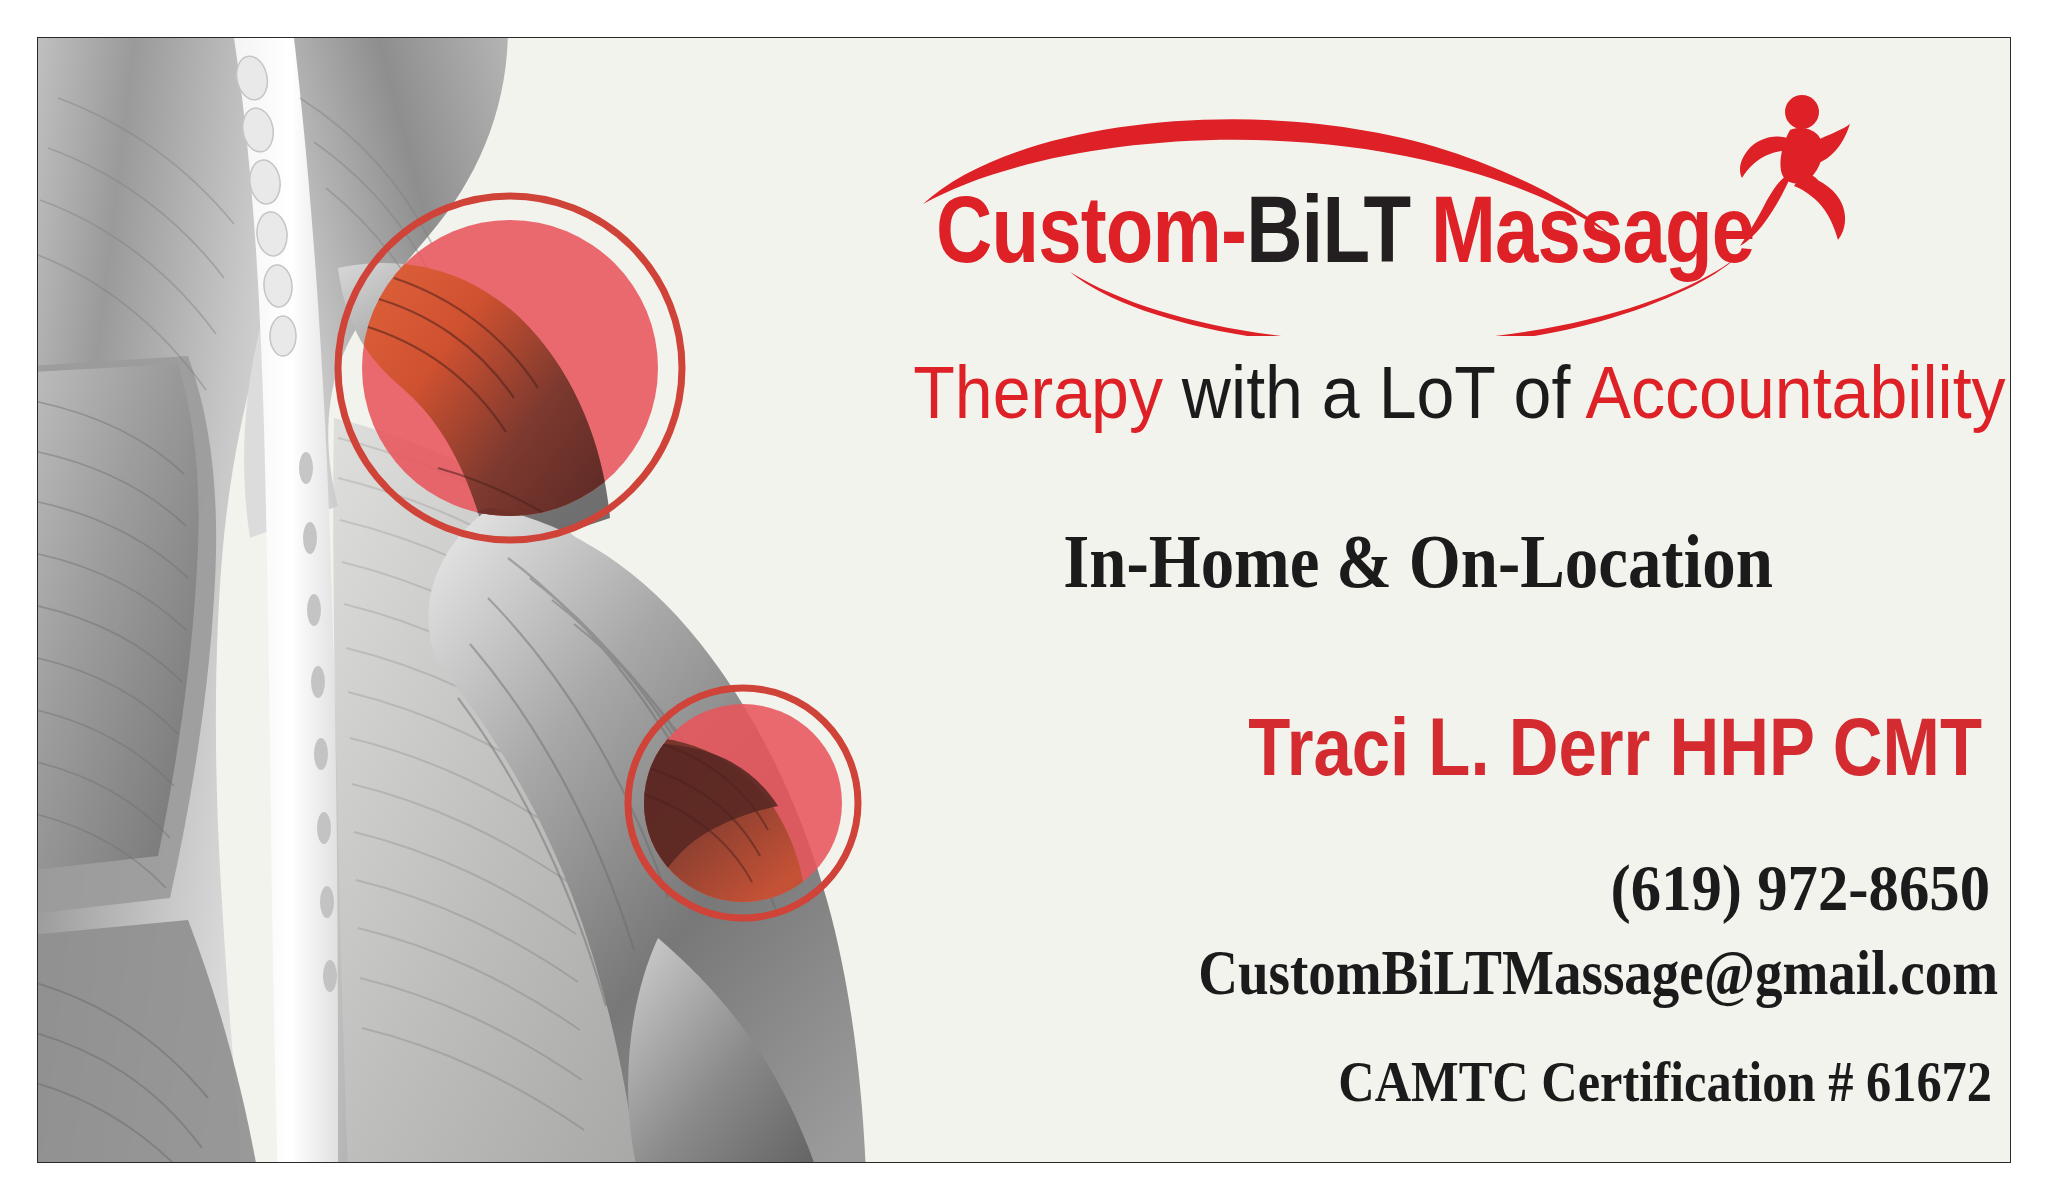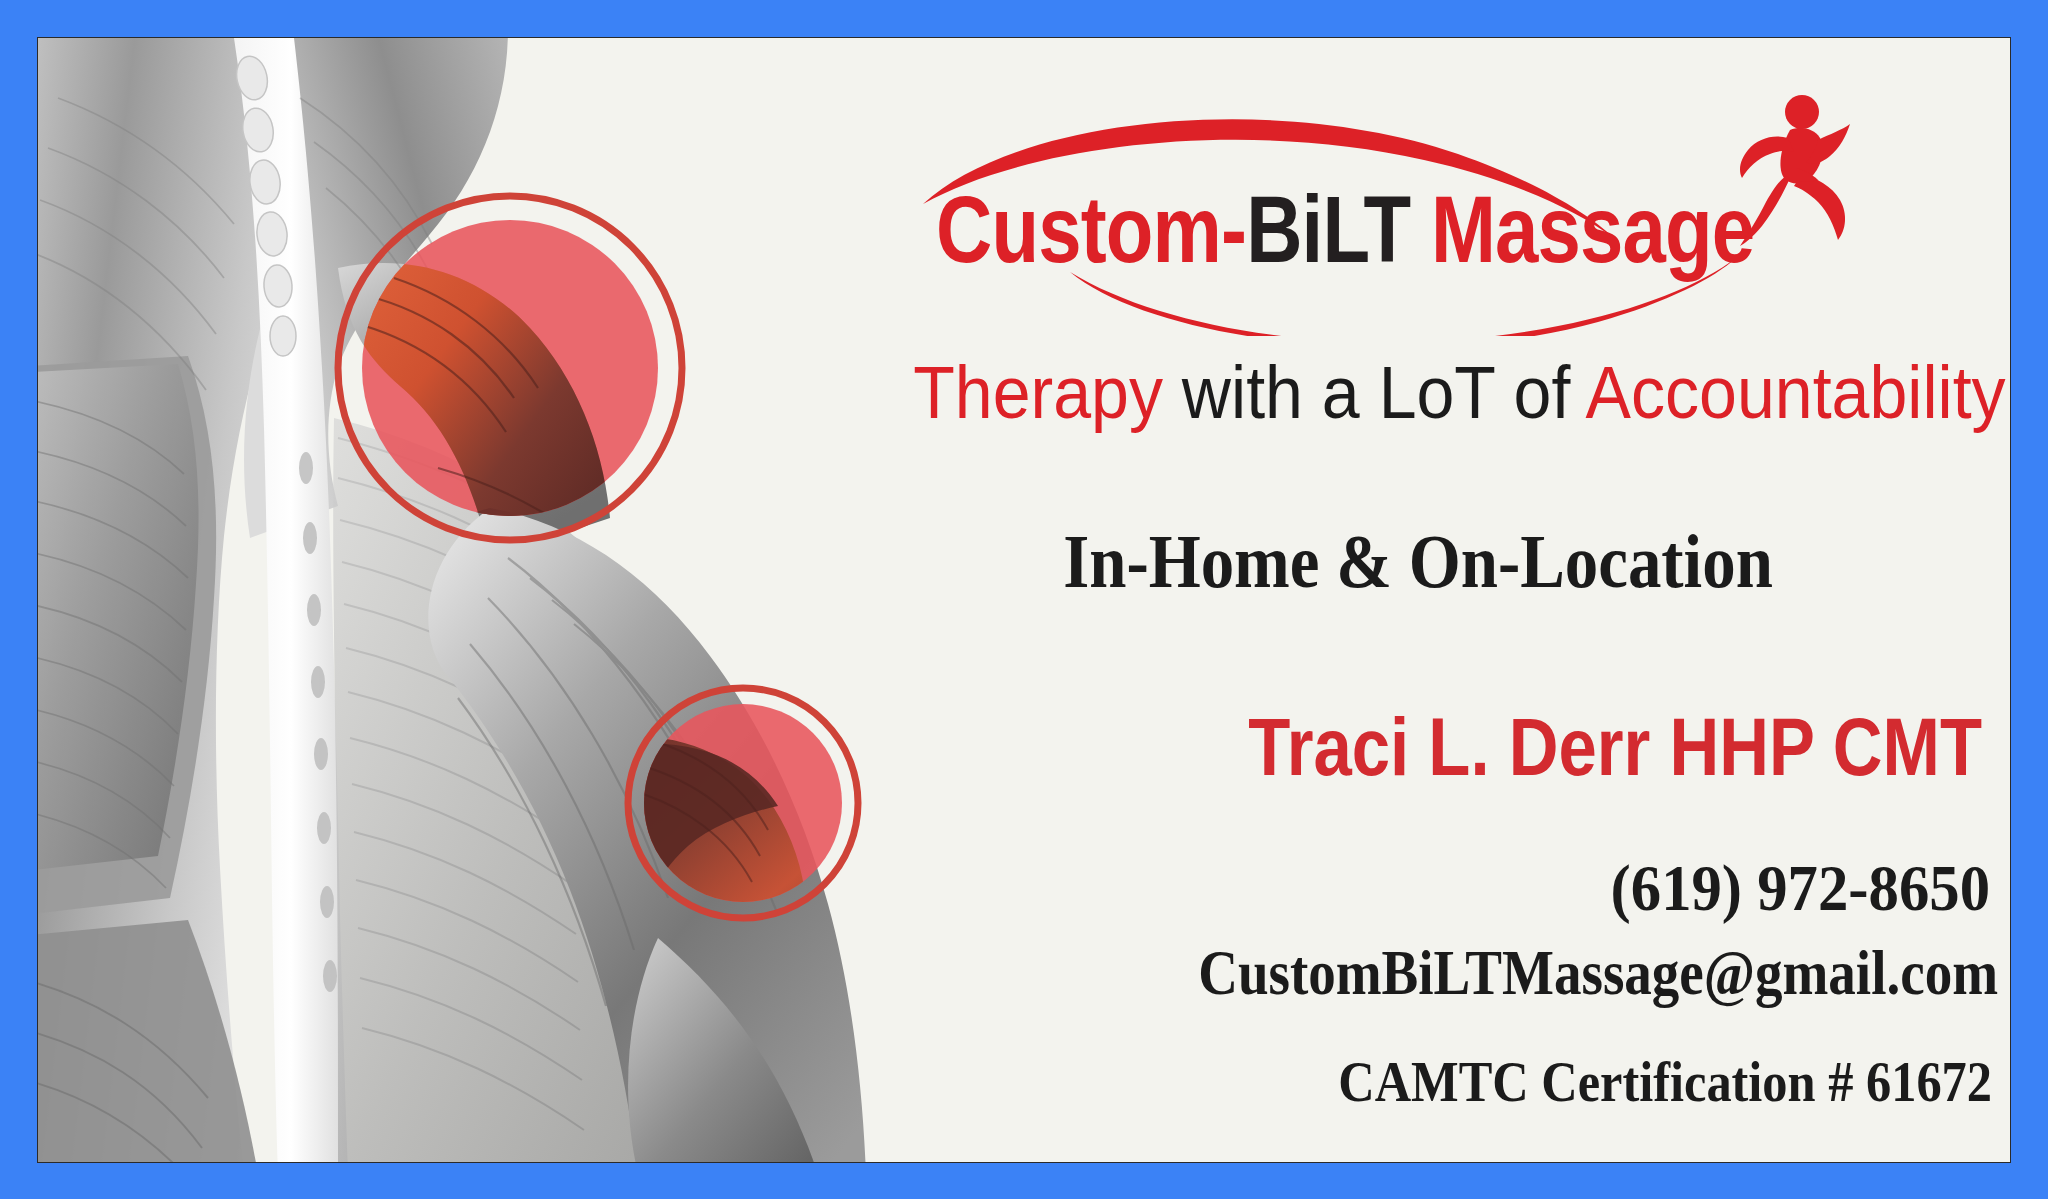--- a/index.html
+++ b/index.html
@@ -7,21 +7,21 @@
   html,body{
     width:2048px; height:1199px;
     background:#000000;
     font-family:"Liberation Sans", sans-serif;
     overflow:hidden;
   }
 
   
   #frame{
     position:absolute; inset:0;
-    background:#3b82f6;
+    background:#ffffff;
   }
 
   
   #card{
     position:absolute;
     left:37px; top:37px;
     width:1974px; height:1126px;
     background:#f3f3ee;
     overflow:hidden;
     border:1px solid #2a2a2a;

